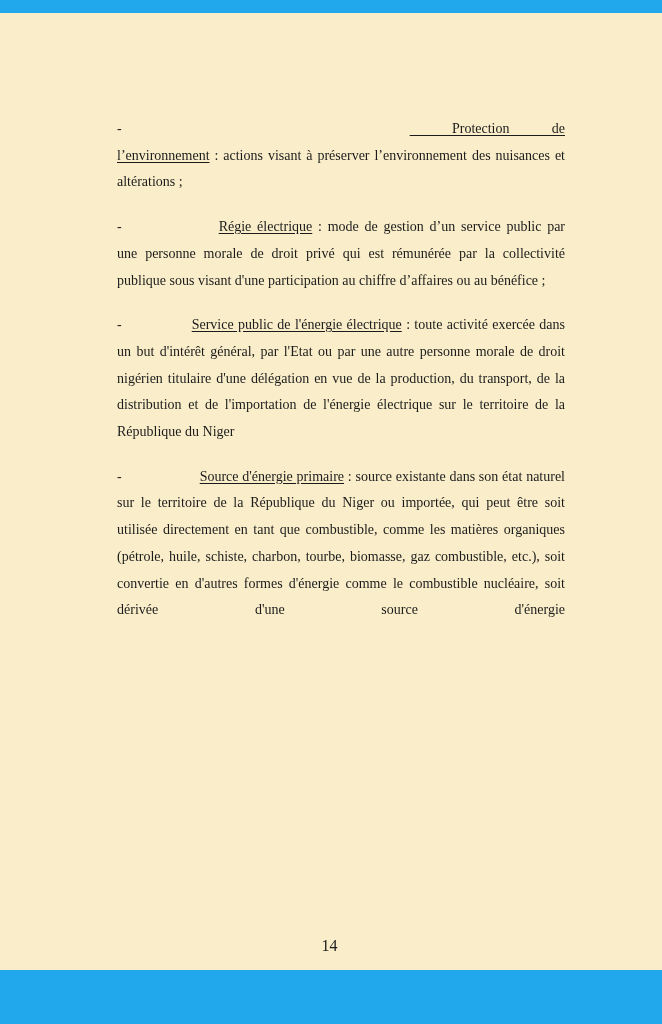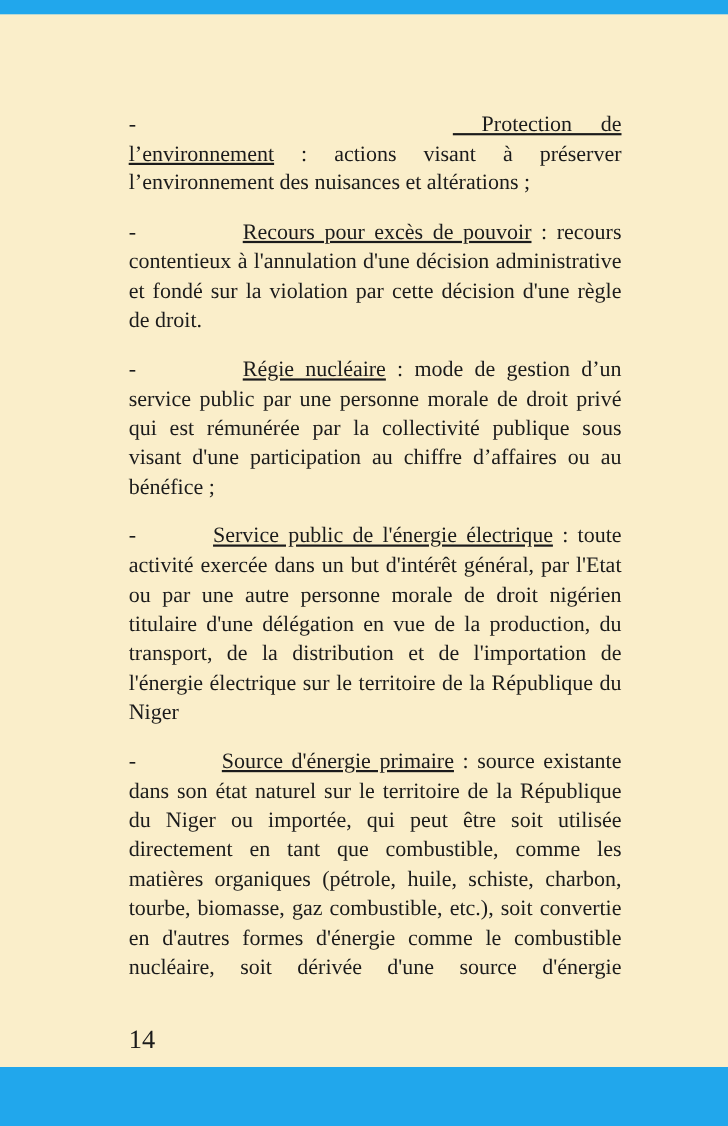--- a/index.html
+++ b/index.html
@@ -22,24 +22,24 @@
     background: #21A7EC;
   }
   .bottom-bar {
     position: absolute;
     bottom: 0; left: 0;
     width: 662px; height: 54px;
     background: #21A7EC;
   }
   .page-body {
     position: absolute;
-    top: 100px;
+    top: 116px;
     left: 117px;
     width: 448px;
-    font-size: 20px;
+    font-size: 14px;
     line-height: 26.7px;
     text-align: justify;
   }
   p.para {
     margin: 0 0 18px 0;
     padding: 0;
   }
   p.para:last-child {
     margin-bottom: 0;
   }
@@ -61,37 +61,36 @@
     text-decoration: underline;
     text-underline-offset: 2px;
   }
   .page-number {
     position: absolute;
     top: 933px;
     left: 117px;
     width: 448px;
     padding-right: 23px;
     box-sizing: border-box;
-    text-align: left;
-    font-size: 24px;
+    text-align: center;
+    font-size: 16px;
     line-height: 26px;
   }
 </style>
 </head>
 <body>
 
 <div class="top-bar"></div>
 
 <div class="page-body">
 
   <p class="para"><span>-</span><span class="tab t0"></span><span class="term"> Protection de l’environnement</span><span> : actions visant à préserver l’environnement des nuisances et altérations ;</span></p>
 
-  <p class="para"><span>-</span><span class="tab t1"></span><span class="term">Recours pour excès de pouvoir</span><span> : recours contentieux à l'annulation d'une décision administrative et fondé sur la violation par cette décision d'une règle de droit.</span></p>
 
-  <p class="para"><span>-</span><span class="tab t2"></span><span class="term">Régie nucléaire</span><span> : mode de gestion d’un service public par une personne morale de droit privé qui est rémunérée par la collectivité publique sous visant d'une participation au chiffre d’affaires ou au bénéfice ;</span></p>
+  <p class="para"><span>-</span><span class="tab t2"></span><span class="term">Régie électrique</span><span> : mode de gestion d’un service public par une personne morale de droit privé qui est rémunérée par la collectivité publique sous visant d'une participation au chiffre d’affaires ou au bénéfice ;</span></p>
 
   <p class="para"><span>-</span><span class="tab t3"></span><span class="term">Service public de l'énergie électrique</span><span> : toute activité exercée dans un but d'intérêt général, par l'Etat ou par une autre personne morale de droit nigérien titulaire d'une délégation en vue de la production, du transport, de la distribution et de l'importation de l'énergie électrique sur le territoire de la République du Niger</span></p>
 
   <p class="para cont"><span>-</span><span class="tab t4"></span><span class="term">Source d'énergie primaire</span><span> : source existante dans son état naturel sur le territoire de la République du Niger ou importée, qui peut être soit utilisée directement en tant que combustible, comme les matières organiques (pétrole, huile, schiste, charbon, tourbe, biomasse, gaz combustible, etc.), soit convertie en d'autres formes d'énergie comme le combustible nucléaire, soit dérivée d'une source d'énergie</span></p>
 
 </div>
 
 <div class="page-number">14</div>
 
 <div class="bottom-bar"></div>

